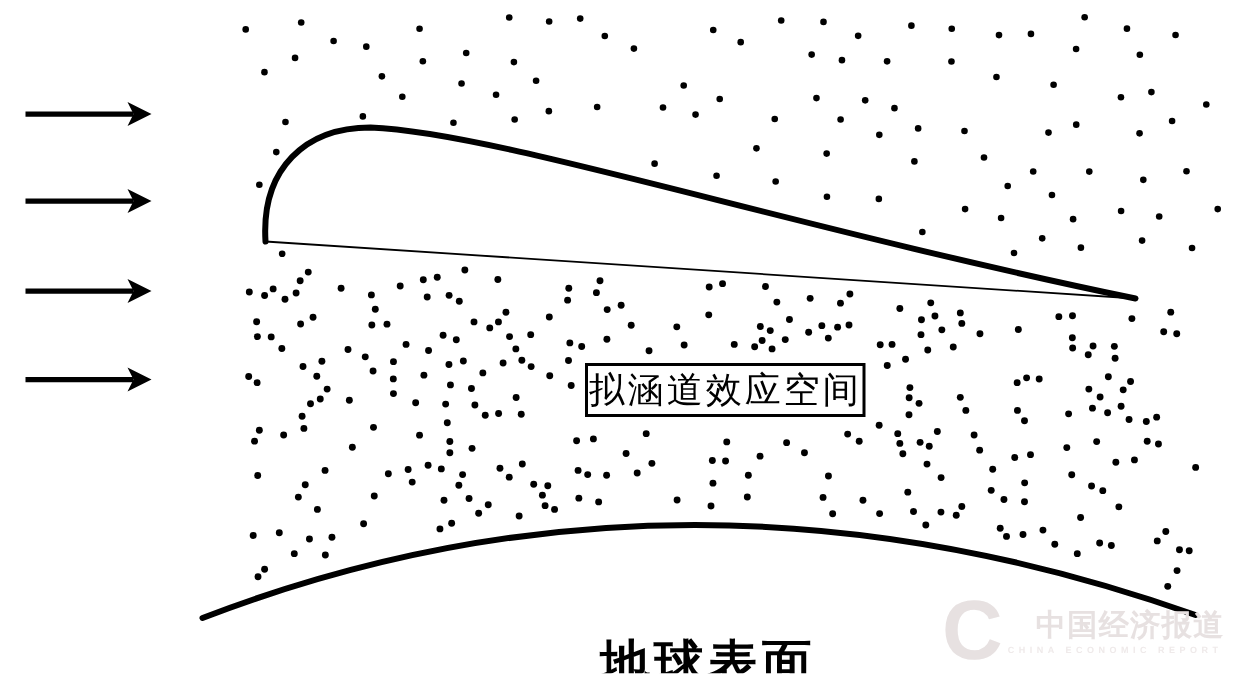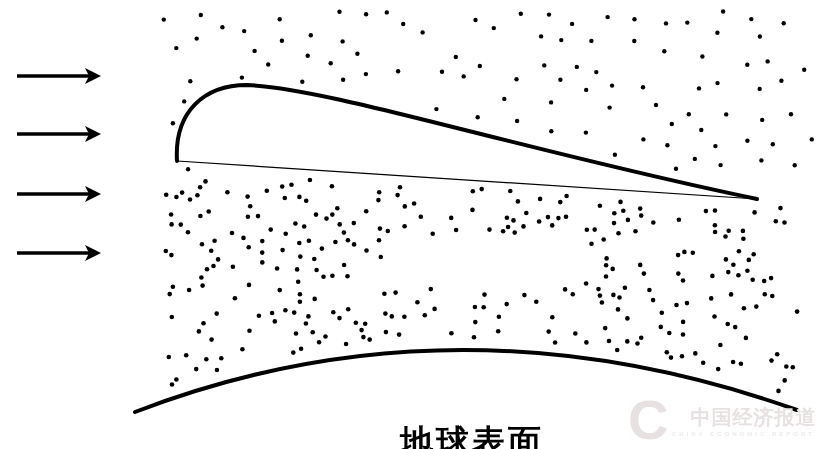--- a/index.html
+++ b/index.html
@@ -439,20 +439,21 @@
       <circle cx="168.8" cy="357.0" r="2.3" fill="#000000"></circle>
       <circle cx="552.3" cy="317.3" r="2.3" fill="#000000"></circle>
       <circle cx="203.5" cy="323.2" r="2.3" fill="#000000"></circle>
       <circle cx="308.4" cy="316.4" r="2.3" fill="#000000"></circle>
       <circle cx="300.3" cy="256.6" r="2.3" fill="#000000"></circle>
       <circle cx="309.9" cy="180.0" r="2.3" fill="#000000"></circle>
       <circle cx="510.3" cy="191.0" r="2.3" fill="#000000"></circle>
       <circle cx="740.9" cy="363.7" r="2.3" fill="#000000"></circle>
     </svg>
 
+  <div id="duct-label" class="overlay">拟涵道效应空间</div>
 
   <div id="ground-label" class="overlay">地球表面</div>
 
   <div id="watermark" class="overlay">
     <span class="wm-logo">C</span>
     <span class="wm-col">
       <span class="wm-text">中国经济报道</span>
       <span class="wm-sub">CHINA ECONOMIC REPORT</span>
     </span>
   </div>

